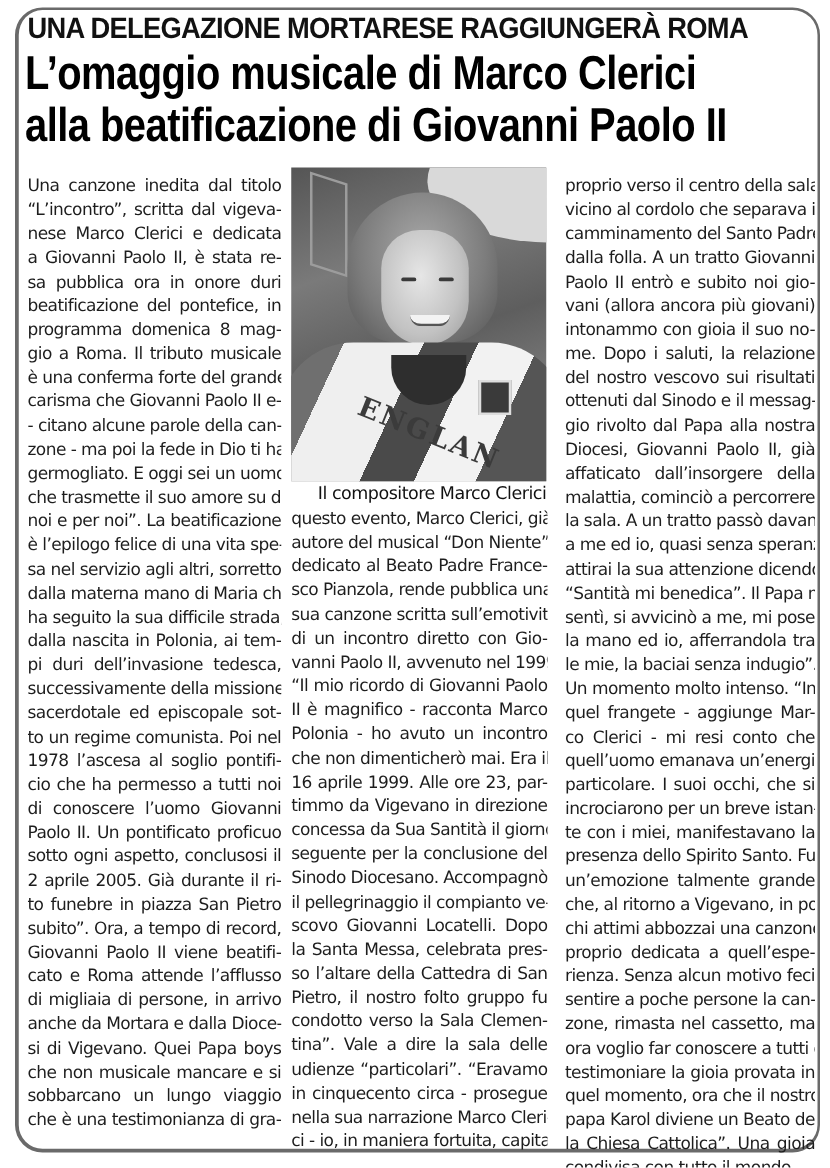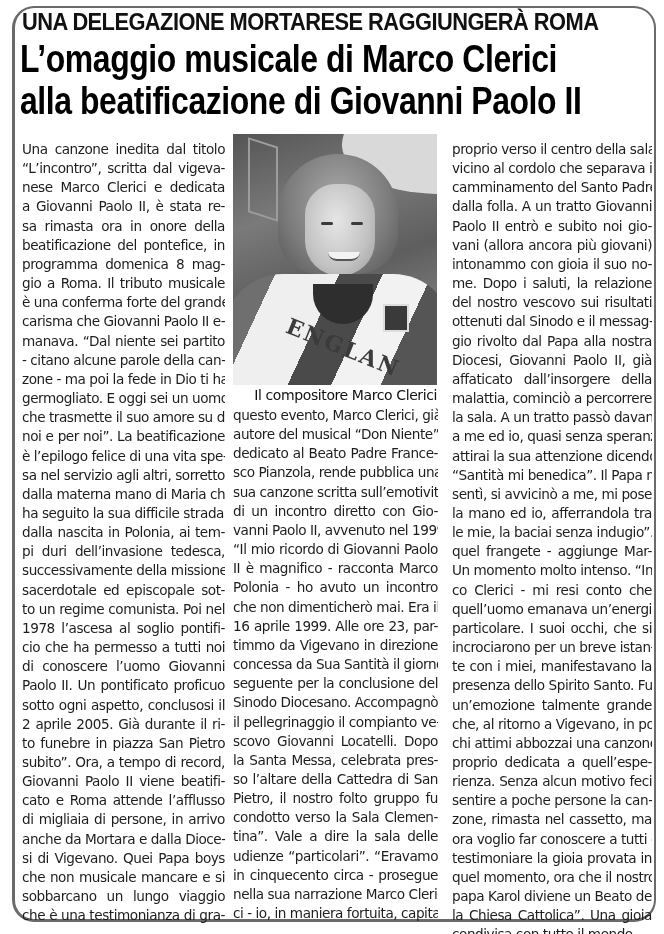--- a/index.html
+++ b/index.html
@@ -74,27 +74,26 @@
 <h1 class="headline">
   <span style="display:block">L’omaggio musicale di Marco Clerici</span>
   <span style="display:block">alla beatificazione di Giovanni Paolo II</span>
 </h1>
 
 <div class="col col-1">
     <span class="ln">Una canzone inedita dal titolo</span>
     <span class="ln">“L’incontro”, scritta dal vigeva-</span>
     <span class="ln">nese Marco Clerici e dedicata</span>
     <span class="ln">a Giovanni Paolo II, è stata re-</span>
-    <span class="ln">sa rimasta ora in onore della</span>
+    <span class="ln">sa pubblica ora in onore duri</span>
     <span class="ln">beatificazione del pontefice, in</span>
     <span class="ln">programma domenica 8 mag-</span>
     <span class="ln">gio a Roma. Il tributo musicale</span>
     <span class="ln">è una conferma forte del grande</span>
     <span class="ln">carisma che Giovanni Paolo II e-</span>
-    <span class="ln">manava. “Dal niente sei partito</span>
     <span class="ln">- citano alcune parole della can-</span>
     <span class="ln">zone - ma poi la fede in Dio ti ha</span>
     <span class="ln">germogliato. E oggi sei un uomo</span>
     <span class="ln">che trasmette il suo amore su di</span>
     <span class="ln">noi e per noi”. La beatificazione</span>
     <span class="ln">è l’epilogo felice di una vita spe-</span>
     <span class="ln">sa nel servizio agli altri, sorretto</span>
     <span class="ln">dalla materna mano di Maria che</span>
     <span class="ln">ha seguito la sua difficile strada,</span>
     <span class="ln">dalla nascita in Polonia, ai tem-</span>
@@ -179,22 +178,22 @@
     <span class="ln">Diocesi, Giovanni Paolo II, già</span>
     <span class="ln">affaticato dall’insorgere della</span>
     <span class="ln">malattia, cominciò a percorrere</span>
     <span class="ln">la sala. A un tratto passò davanti</span>
     <span class="ln">a me ed io, quasi senza speranza,</span>
     <span class="ln">attirai la sua attenzione dicendo</span>
     <span class="ln">“Santità mi benedica”. Il Papa mi</span>
     <span class="ln">sentì, si avvicinò a me, mi pose</span>
     <span class="ln">la mano ed io, afferrandola tra</span>
     <span class="ln">le mie, la baciai senza indugio”.</span>
+    <span class="ln">Un momento molto intenso. “In</span>
     <span class="ln">quel frangete - aggiunge Mar-</span>
-    <span class="ln">Un momento molto intenso. “In</span>
     <span class="ln">co Clerici - mi resi conto che</span>
     <span class="ln">quell’uomo emanava un’energia</span>
     <span class="ln">particolare. I suoi occhi, che si</span>
     <span class="ln">incrociarono per un breve istan-</span>
     <span class="ln">te con i miei, manifestavano la</span>
     <span class="ln">presenza dello Spirito Santo. Fu</span>
     <span class="ln">un’emozione talmente grande</span>
     <span class="ln">che, al ritorno a Vigevano, in po-</span>
     <span class="ln">chi attimi abbozzai una canzone</span>
     <span class="ln">proprio dedicata a quell’espe-</span>

